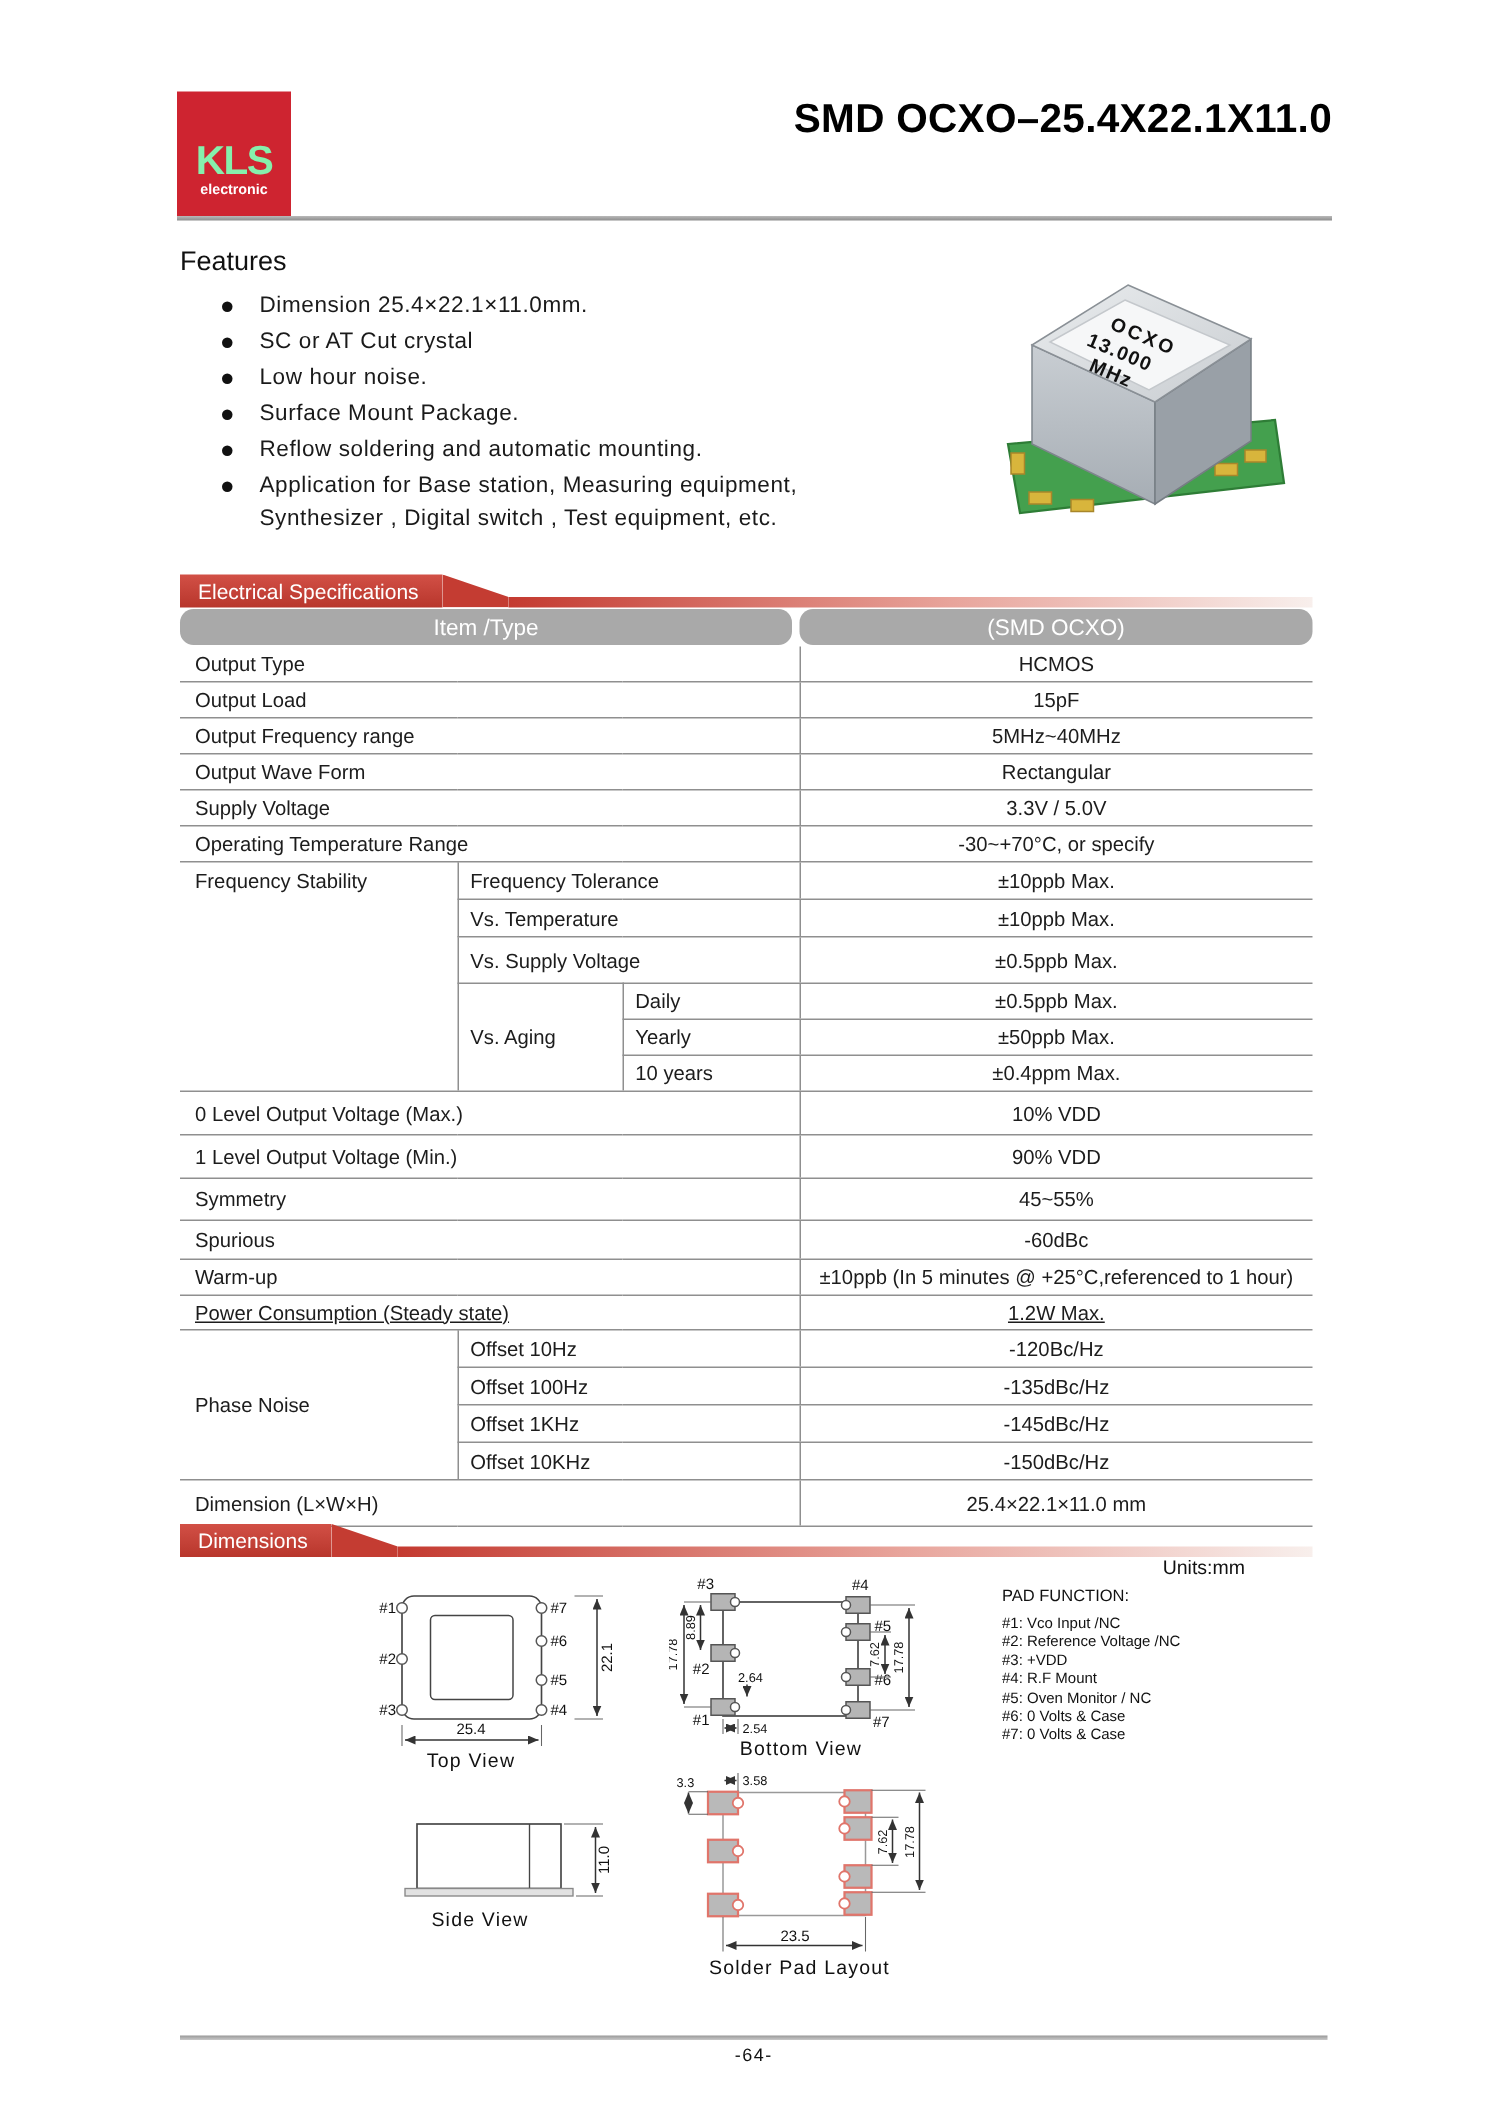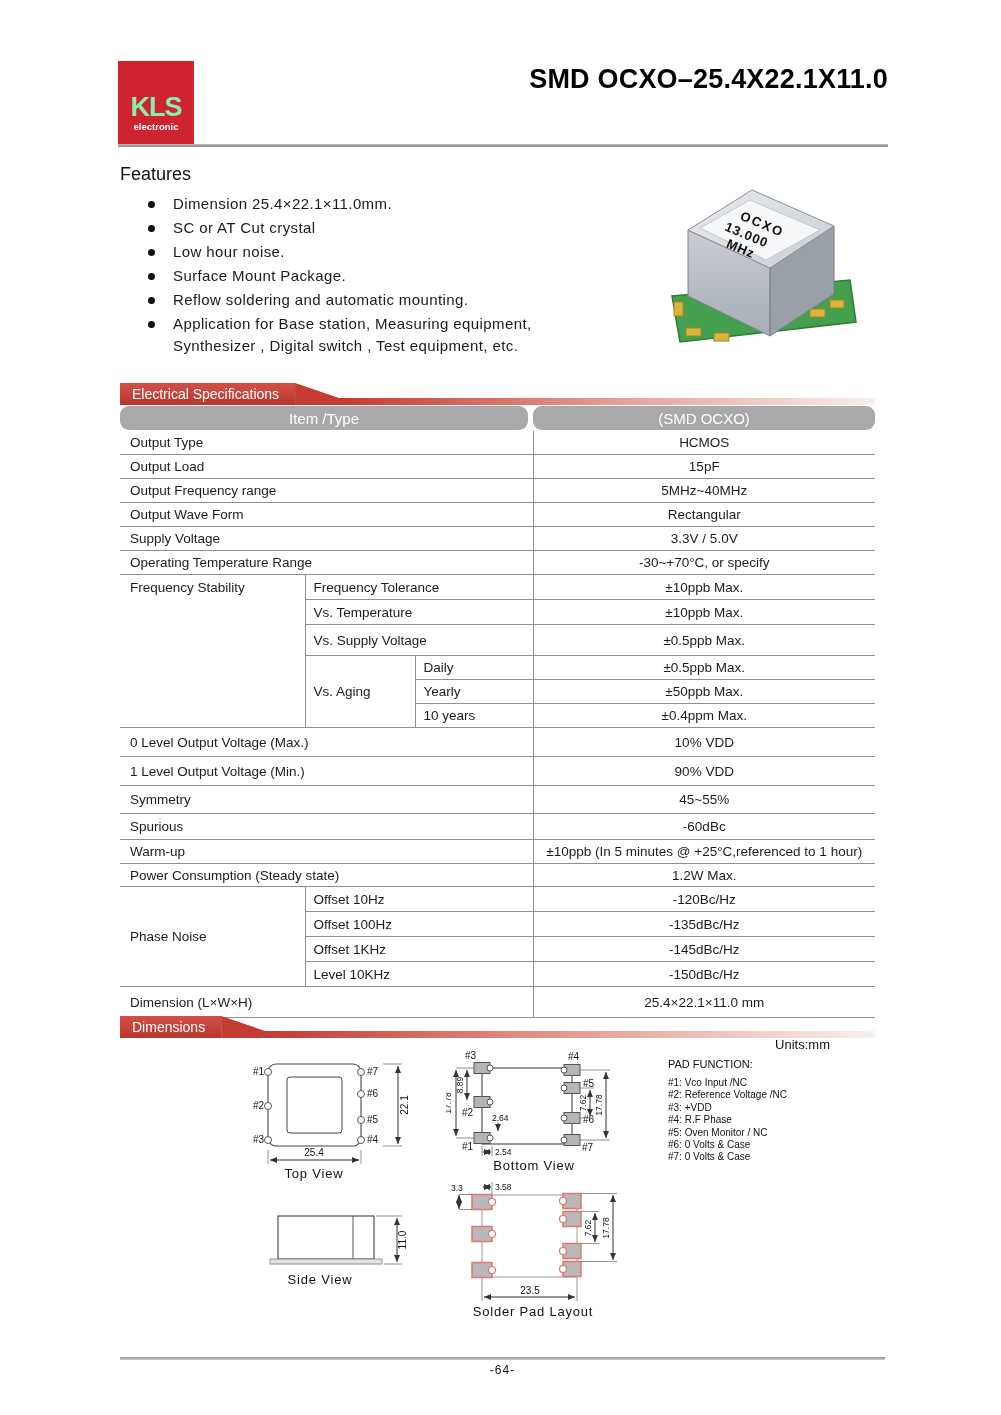--- a/index.html
+++ b/index.html
@@ -40,21 +40,21 @@
   .colbar.item{left:120px;width:408px;}
   .colbar.value{left:533px;width:342px;}
 
   
   table.spec{position:absolute;left:120px;top:431px;width:755px;border-collapse:collapse;
              table-layout:fixed;font-size:13.5px;color:#1c1c1c;}
   table.spec td{border-bottom:1px solid #8f8f8f;height:23px;padding:0 0 0 10px;vertical-align:middle;}
   table.spec td.val{text-align:center;padding:0;border-left:1px solid #8f8f8f;}
   table.spec td.sub{border-left:1px solid #8f8f8f;padding-left:8px;}
   table.spec td.fs-label{vertical-align:top;padding-top:5px;}
-  tr.h22>td{height:22px;} tr.h24>td{height:24px;} tr.h25>td{height:25px;}
+  tr.h22>td{height:22px;text-decoration:underline;} tr.h24>td{height:24px;} tr.h25>td{height:25px;}
   tr.h27>td{height:27px;} tr.h28>td{height:28px;} tr.h30>td{height:30px;}
 
   
   .drawing{position:absolute;}
   svg text{font-family:"Liberation Sans",sans-serif;fill:#111;}
   .lbl{font-size:10px;} .dimt-s{font-size:8.5px;}
   .cap{font-size:13px;letter-spacing:0.8px;}
   .dim{stroke:#333;stroke-width:1;} .ext{stroke:#666;stroke-width:0.7;}
   .body-line{stroke:#444;stroke-width:1.1;fill:#fff;}
   .pad{fill:#b5b5b5;stroke:#555;stroke-width:1;}
@@ -238,21 +238,21 @@
         </tr>
     <tr class="h24">
           <td colspan="2" class="sub">Offset 100Hz</td>
           <td class="val">-135dBc/Hz</td>
         </tr>
     <tr class="h24">
           <td colspan="2" class="sub">Offset 1KHz</td>
           <td class="val">-145dBc/Hz</td>
         </tr>
     <tr class="h24">
-          <td colspan="2" class="sub">Level 10KHz</td>
+          <td colspan="2" class="sub">Offset 10KHz</td>
           <td class="val">-150dBc/Hz</td>
         </tr>
     <tr class="h30">
           <td colspan="3">Dimension (L×W×H)</td>
           <td class="val">25.4×22.1×11.0 mm</td>
         </tr>
   </tbody>
     </table>
 
   <div class="banner" style="top:1016px">
@@ -344,21 +344,21 @@
     <line x1="160" y1="24" x2="160" y2="90" class="dim" marker-start="url(#arB)" marker-end="url(#arB)"></line>
     <text transform="rotate(-90 156 57)" x="156" y="57" text-anchor="middle" class="dimt-s">17.78</text>
     <text x="88" y="122" text-anchor="middle" class="cap">Bottom View</text>
   </svg>
 
   <div class="pad-function">
     <div class="pf-head">PAD FUNCTION:</div>
     <div class="pf-item">#1: Vco Input /NC</div>
     <div class="pf-item">#2: Reference Voltage /NC</div>
     <div class="pf-item">#3: +VDD</div>
-    <div class="pf-item">#4: R.F Phase</div>
+    <div class="pf-item">#4: R.F Mount</div>
     <div class="pf-item">#5: Oven Monitor / NC</div>
     <div class="pf-item">#6: 0 Volts &amp; Case</div>
     <div class="pf-item">#7: 0 Volts &amp; Case</div>
   </div>
 
   <svg class="drawing" style="left:256px;top:1196px" width="170" height="95" viewBox="0 0 170 95">
     <defs>
         <marker id="arS" markerWidth="8" markerHeight="6" refX="7" refY="3" orient="auto-start-reverse" markerUnits="userSpaceOnUse">
           <path d="M0,0 L7,3 L0,6 z" fill="#333"></path>
         </marker>

